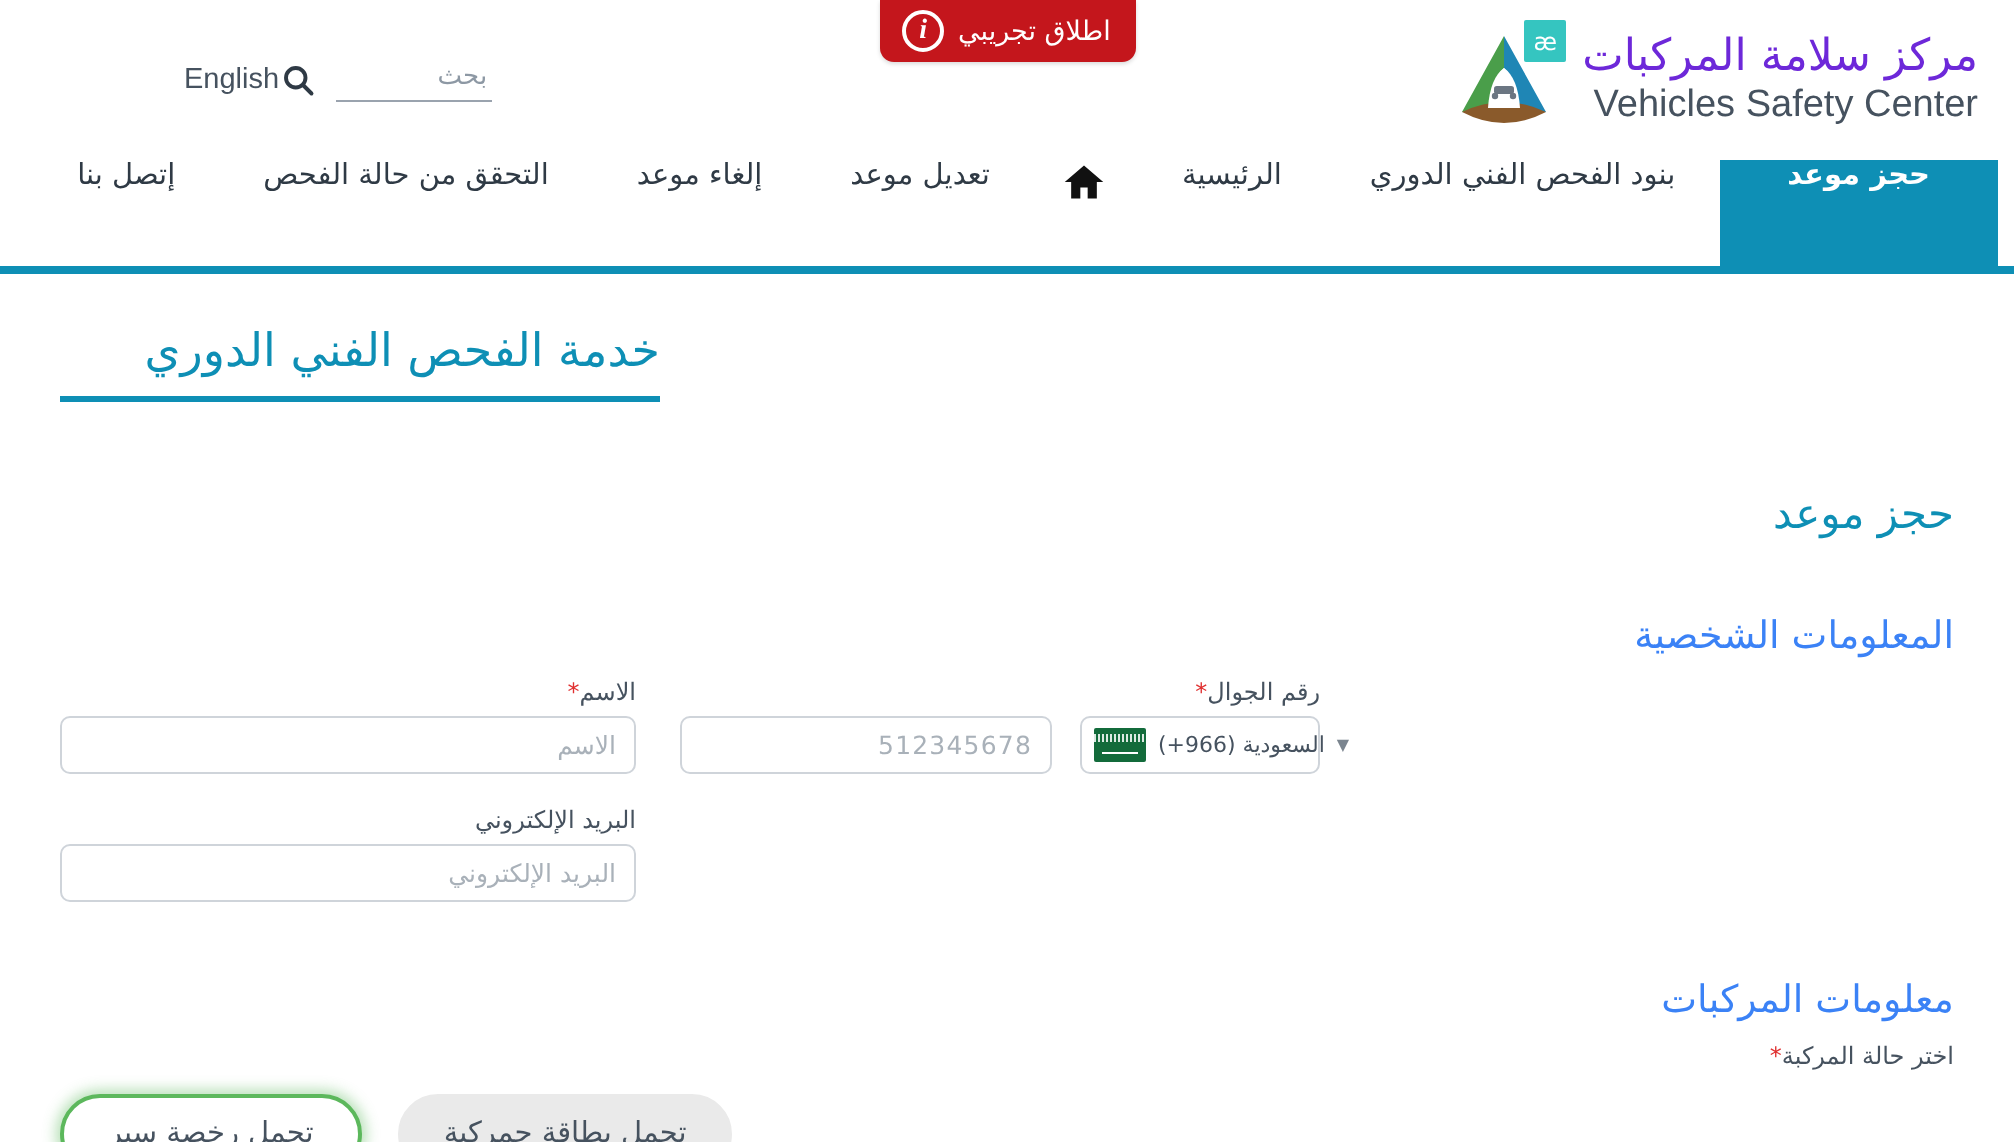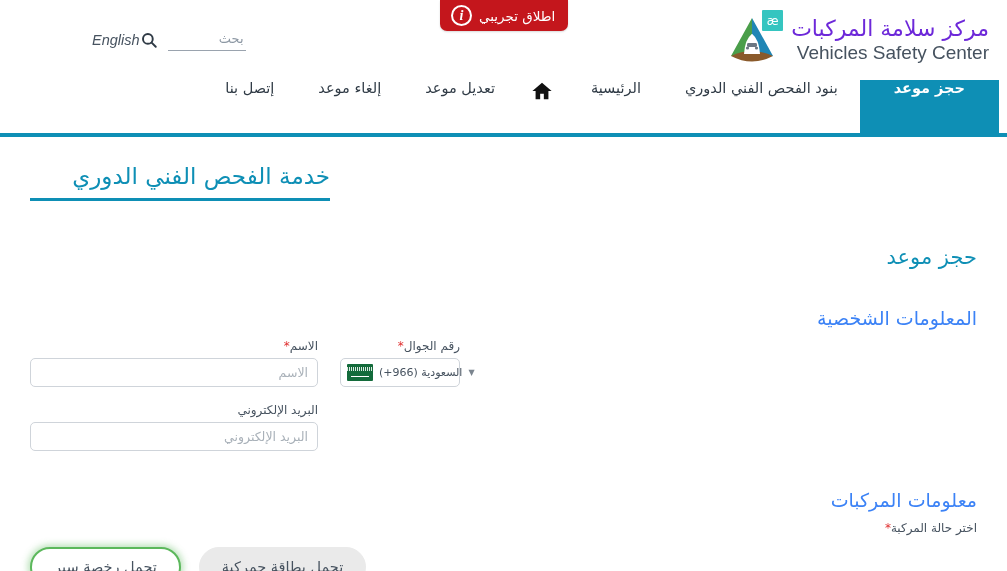--- a/index.html
+++ b/index.html
@@ -53,21 +53,20 @@
     cursor: pointer;
   }
   .lang-link {
     margin-left: 78px;
     font-size: 14.5px;
     color: #46525f;
     text-decoration: none;
     font-family: "Liberation Sans", sans-serif;
     cursor: pointer;
     direction: ltr;
-    font-style: italic;
   }
 
   
   .pilot-badge {
     position: absolute;
     left: 440px;
     top: 0;
     height: 31px;
     background: #c4161c;
     border-radius: 0 0 7px 7px;
@@ -361,20 +360,23 @@
       </svg>
     </span>
   </a>
 <a class="nav-item" href="#">
       <span>تعديل موعد</span>
     </a>
     <a class="nav-item" href="#">
       <span>إلغاء موعد</span>
     </a>
     <a class="nav-item" href="#">
+      <span>التحقق من حالة الفحص</span>
+    </a>
+    <a class="nav-item" href="#">
       <span>إتصل بنا</span>
     </a>
   </div>
 
 <div class="main">
 
   <div class="title-row">
     <h1 class="page-title">خدمة الفحص الفني الدوري</h1>
   </div>
 
@@ -390,20 +392,23 @@
       <input class="text-input" type="text" placeholder="الاسم" style="">
     </div>
 
     <div style="width:22px"></div>
 
     <div>
       <label class="field-label">
         <span>رقم الجوال</span><span class="req">*</span>
       </label>
       <div class="phone-row">
+        <div class="phone-field">
+          <input class="text-input phone-input" type="text" placeholder="512345678" style="">
+        </div>
         <div class="country-select">
           <span class="flag">
             <span class="shahada"></span>
               <span class="sword"></span>
           </span>
           <span class="country-name">السعودية (966+)</span>
           <span class="caret">▼</span>
         </div>
       </div>
     </div>

